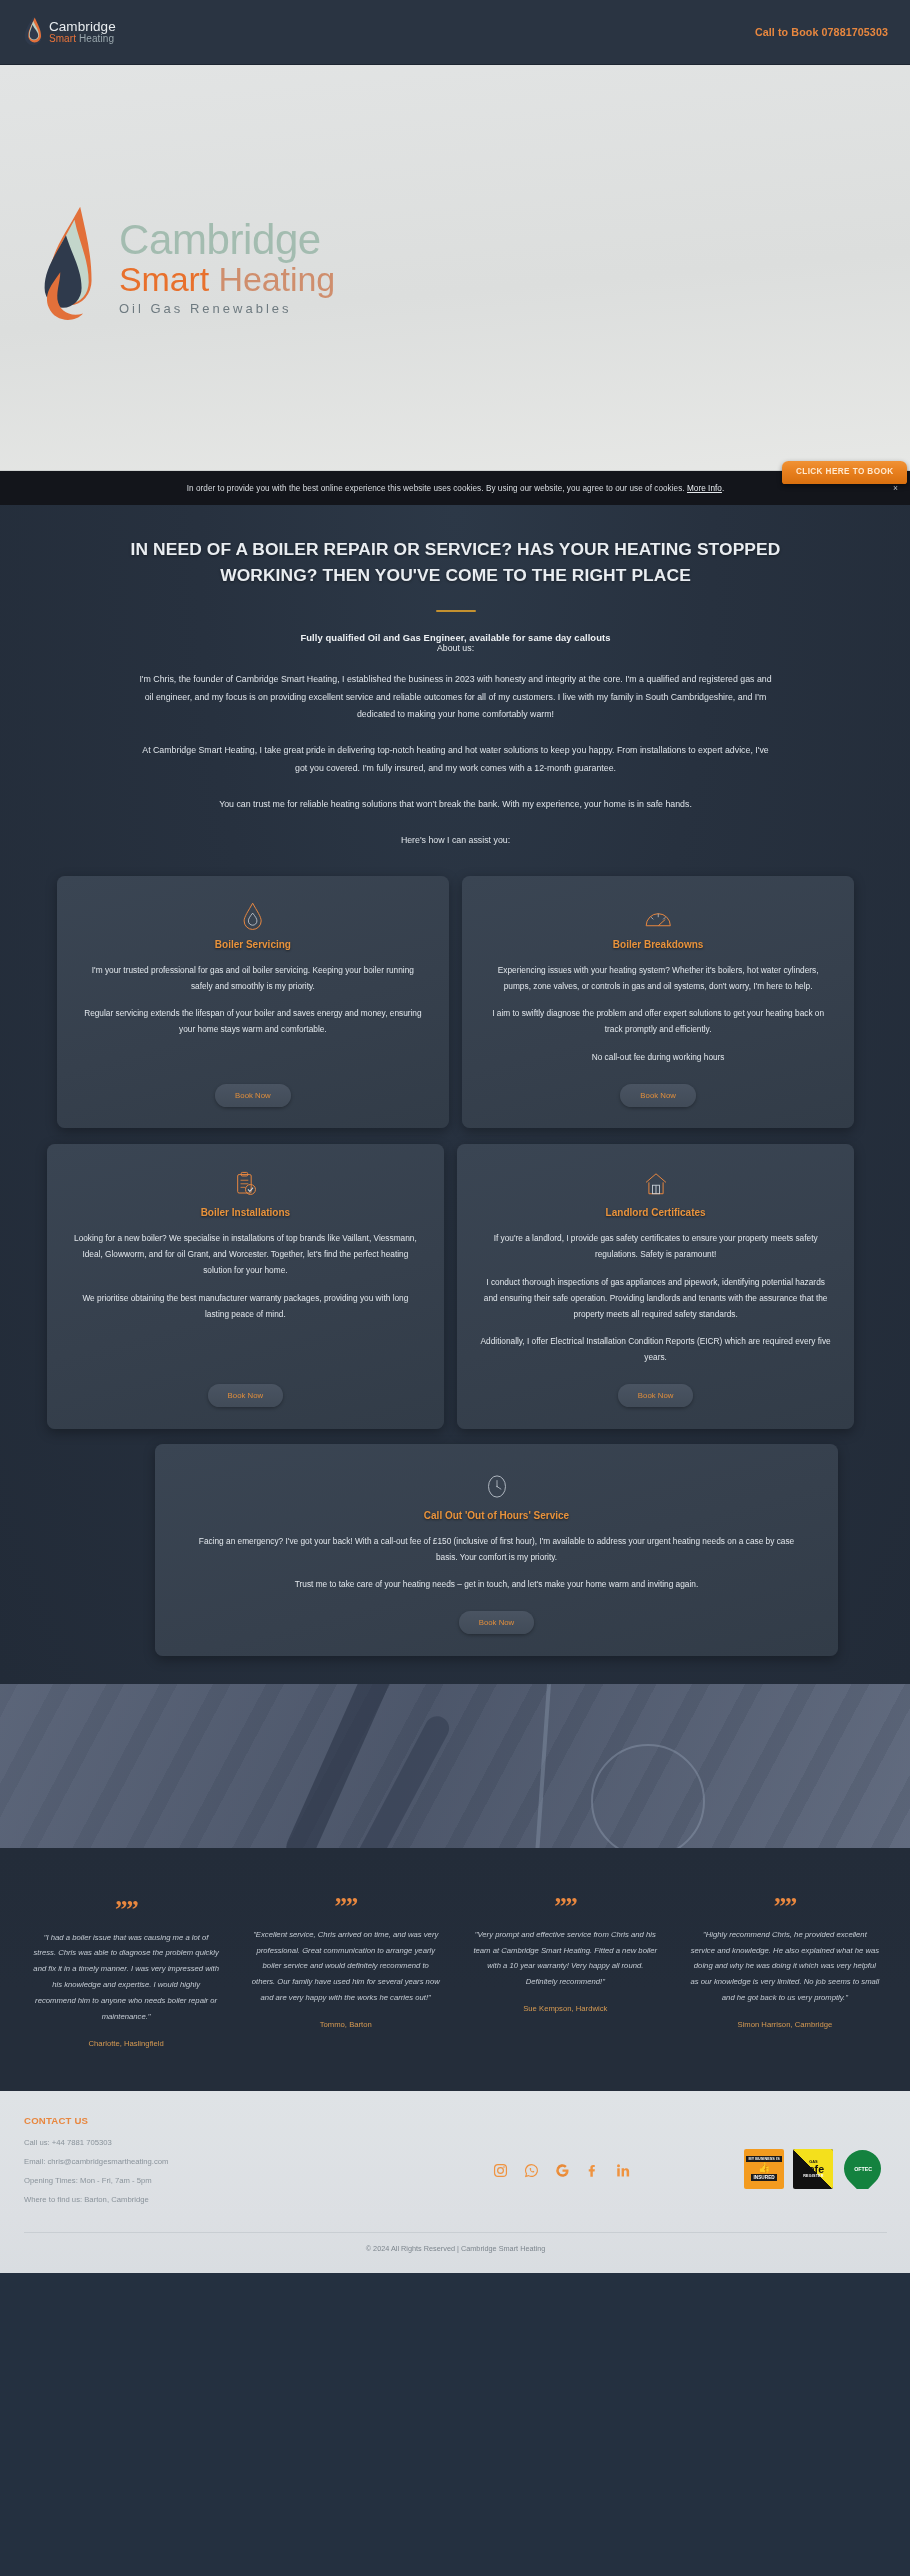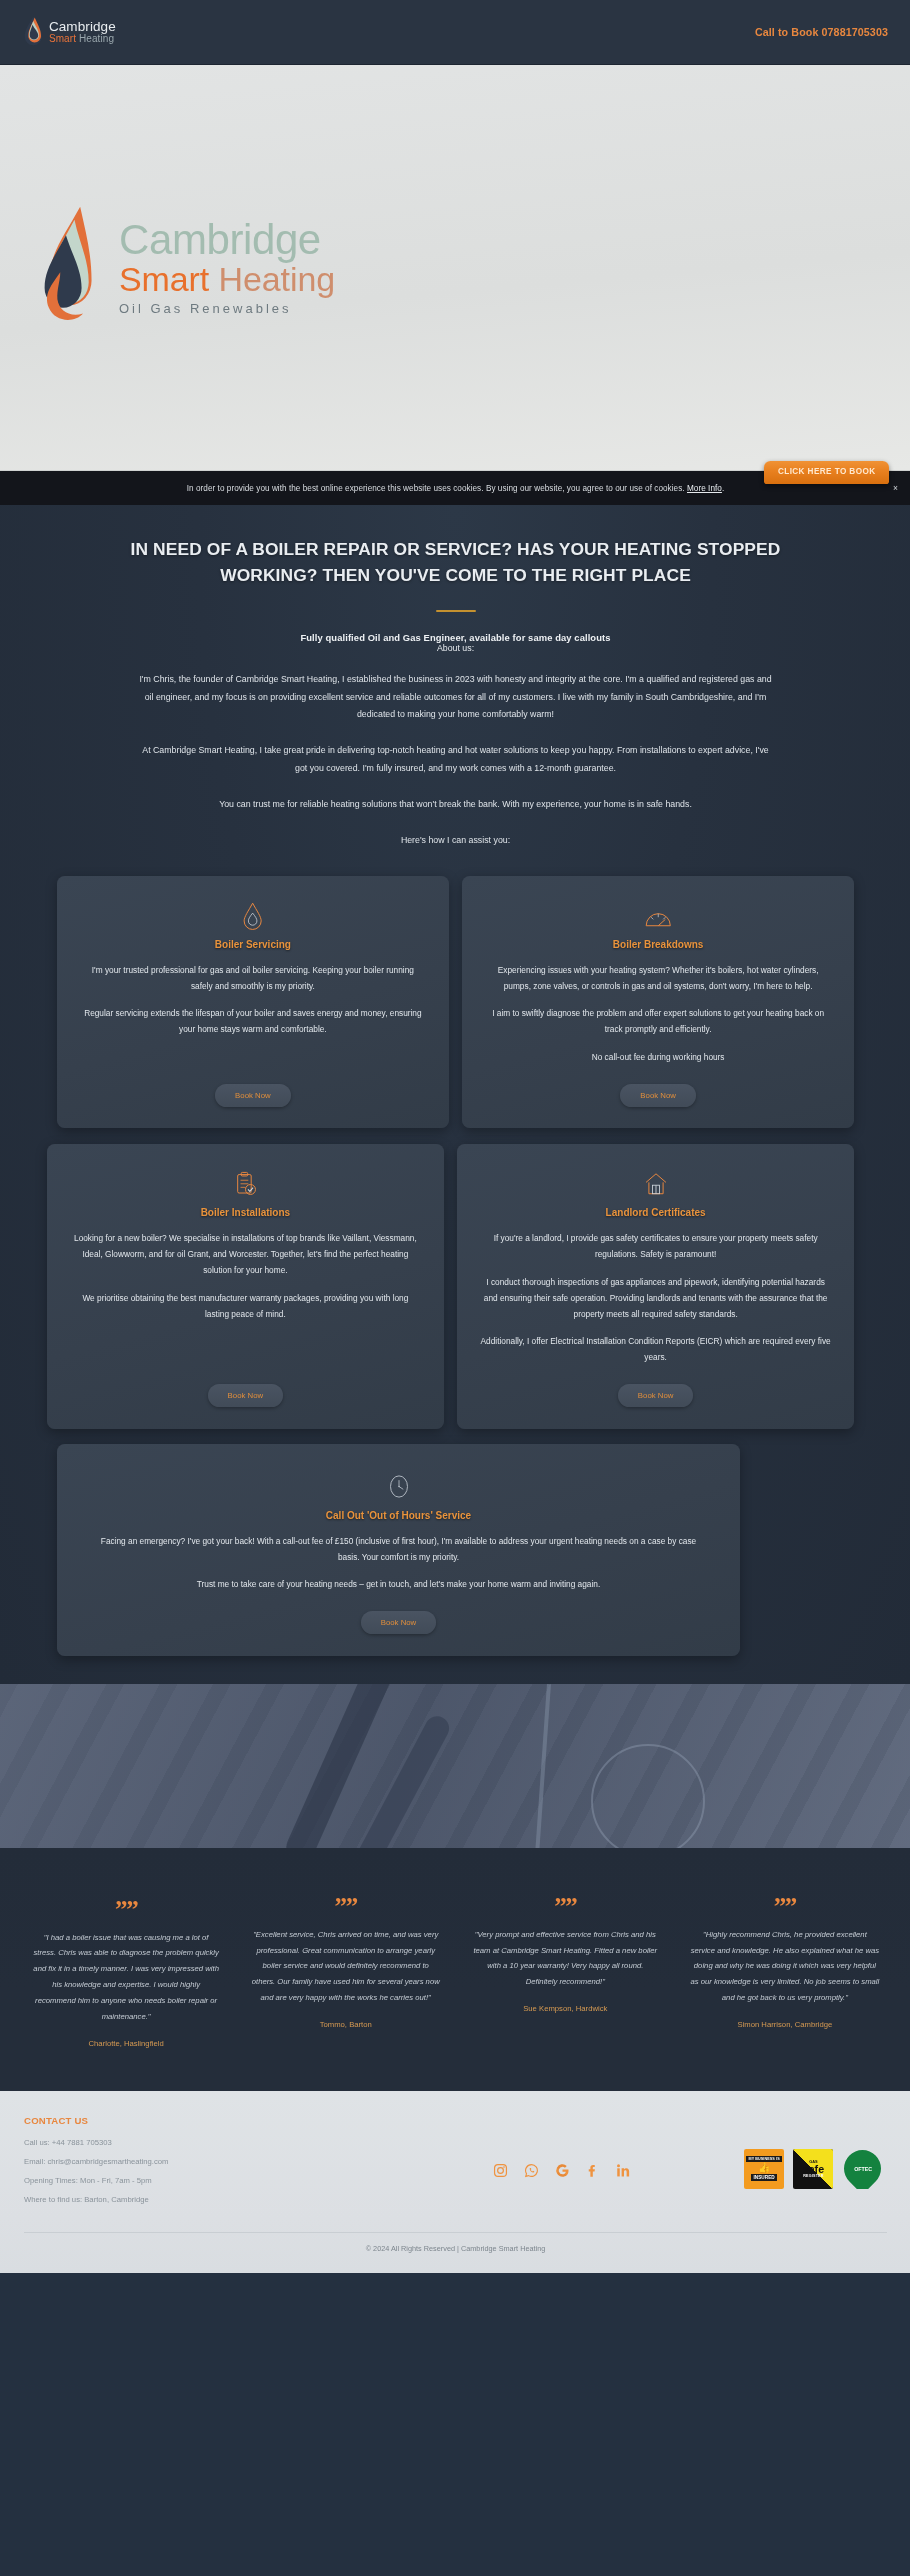--- a/index.html
+++ b/index.html
@@ -54,21 +54,21 @@
   .hero-w2 { font-size: 34px; font-weight: 500; line-height: 1.08; letter-spacing:-0.1px;}
   .hero-w2 .s1 { color: #e8702c; }
   .hero-w2 .s2 { color: #cf8e6d; }
   .hero-w3 {
     font-size: 13px; color: #6e7a80; letter-spacing: 3px; margin-top: 3.6px;
     font-weight: 400;
   }
 
   .click-book-btn {
     position: absolute;
-    right: 22px;
+    right: 4px;
     bottom: -13.5px;
     background: linear-gradient(180deg,#f09235 0%, #e8801f 45%, #d9700f 100%);
     color: #ffe9cf;
     font-size: 8.2px;
     font-weight: bold;
     letter-spacing: 0.4px;
     padding: 6.4px 13.5px 7.1px;
     border: none;
     border-radius: 6.4px 6.4px 2.8px 2.8px;
     box-shadow: 0 2.1px 5px rgba(0,0,0,.45);
@@ -159,21 +159,21 @@
     color: #e08e3c;
     font-size: 7.8px;
     border: none;
     border-radius: 12px;
     padding: 7.1px 20px;
     cursor: pointer;
     box-shadow: 0 1.4px 3.6px rgba(0,0,0,.3);
   }
   .card .book-spacer { height: 18.5px; }
 
-  .wide-card-wrap { display: flex; justify-content: flex-start; margin-top: 15.7px; padding: 0 57px;}
+  .wide-card-wrap { display: flex; justify-content: flex-end; margin-top: 15.7px; padding: 0 73px;}
   .card.wide { max-width: 683px; padding: 26px 43px 21.3px; }
   .card.wide .card-p { max-width: 640px; }
 
   .filler { height: 28.5px; }
 
   
   .tools-band {
     height: 164px;
     position: relative;
     overflow: hidden;

